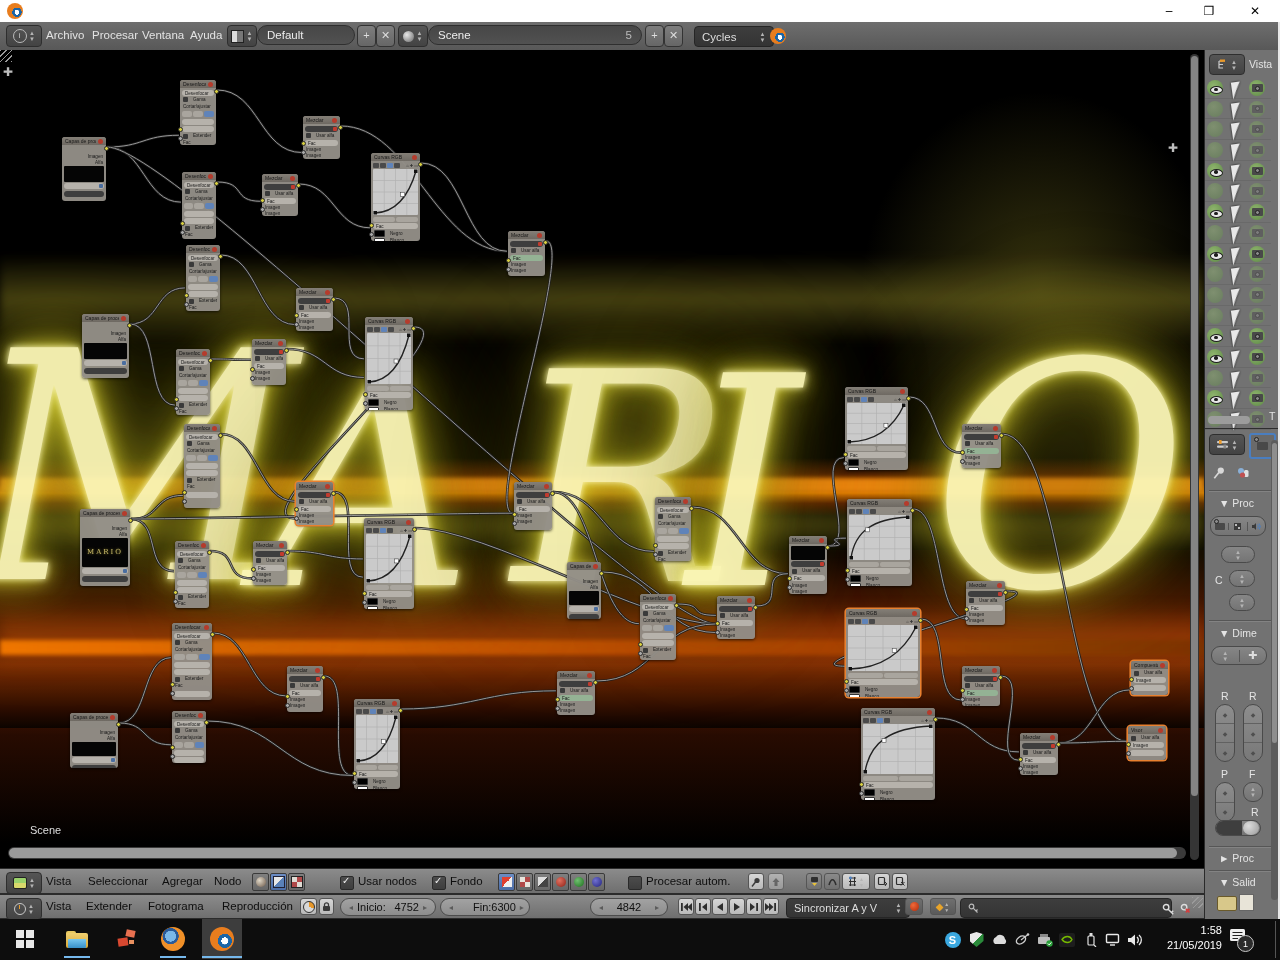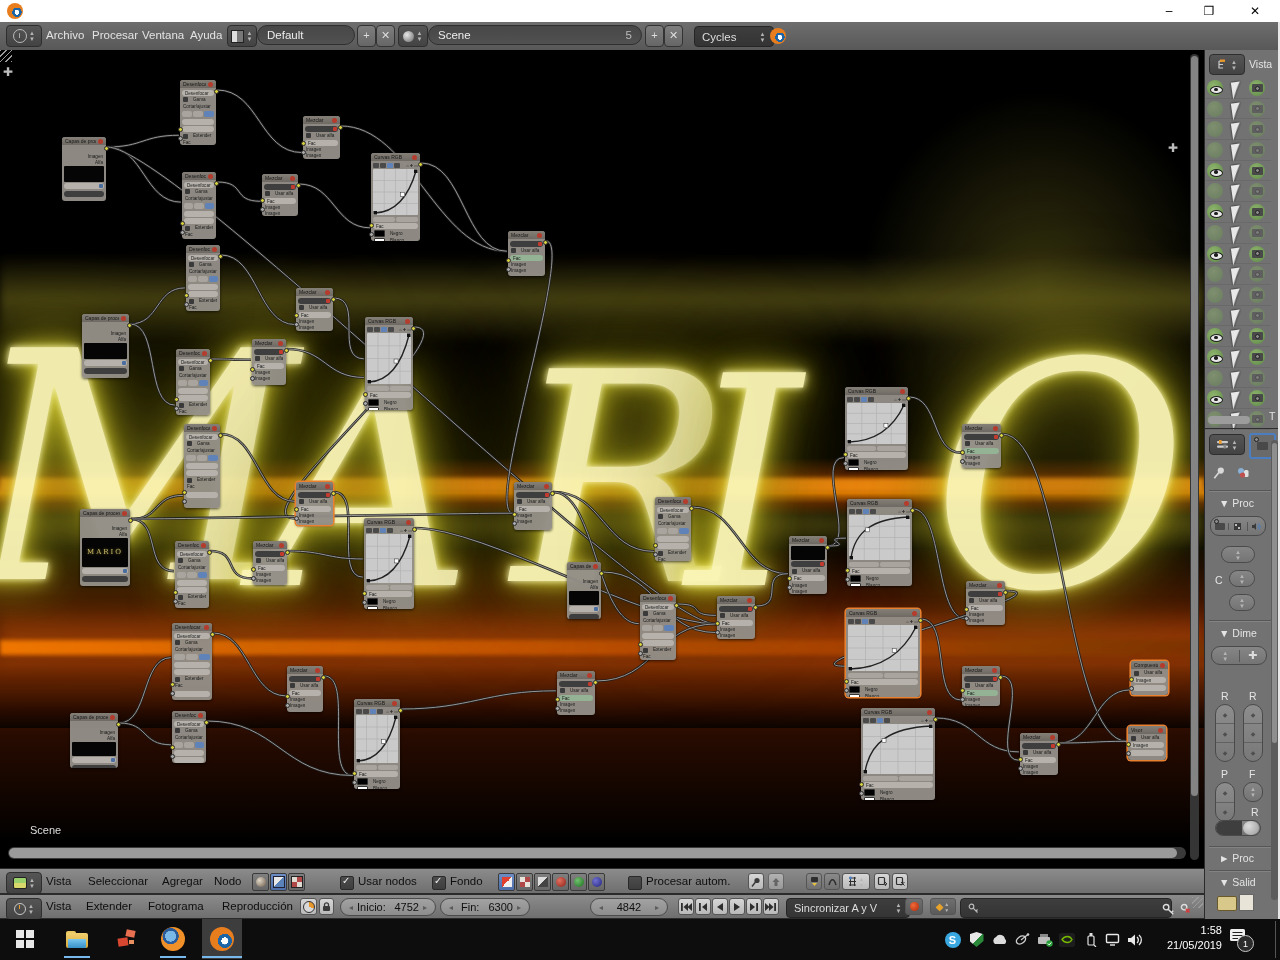--- a/index.html
+++ b/index.html
@@ -1460,21 +1460,21 @@
       </div>
 
     <div class="numf" style="left:340px;top:3px;width:96px;">
       <span class="tiny-ar">◂</span>
       <span style="margin-left:4px;">Inicio:</span>
       <span class="vv">4752</span>
       <span class="tiny-ar" style="margin-left:4px;">▸</span>
     </div>
     <div class="numf" style="left:440px;top:3px;width:90px;">
       <span class="tiny-ar">◂</span>
-      <span style="margin-left:8px;">Fin:</span>
+      <span style="margin-left:20px;">Fin:</span>
       <span class="vv">6300</span>
       <span class="tiny-ar" style="margin-left:4px;">▸</span>
     </div>
     <div class="numf" style="left:590px;top:3px;width:78px;">
       <span class="tiny-ar">◂</span>
       <span class="vv" style="margin-right:auto;margin-left:auto;">4842</span>
       <span class="tiny-ar">▸</span>
     </div>
 
     <div class="pbtn" style="left:678px;top:3px;">

